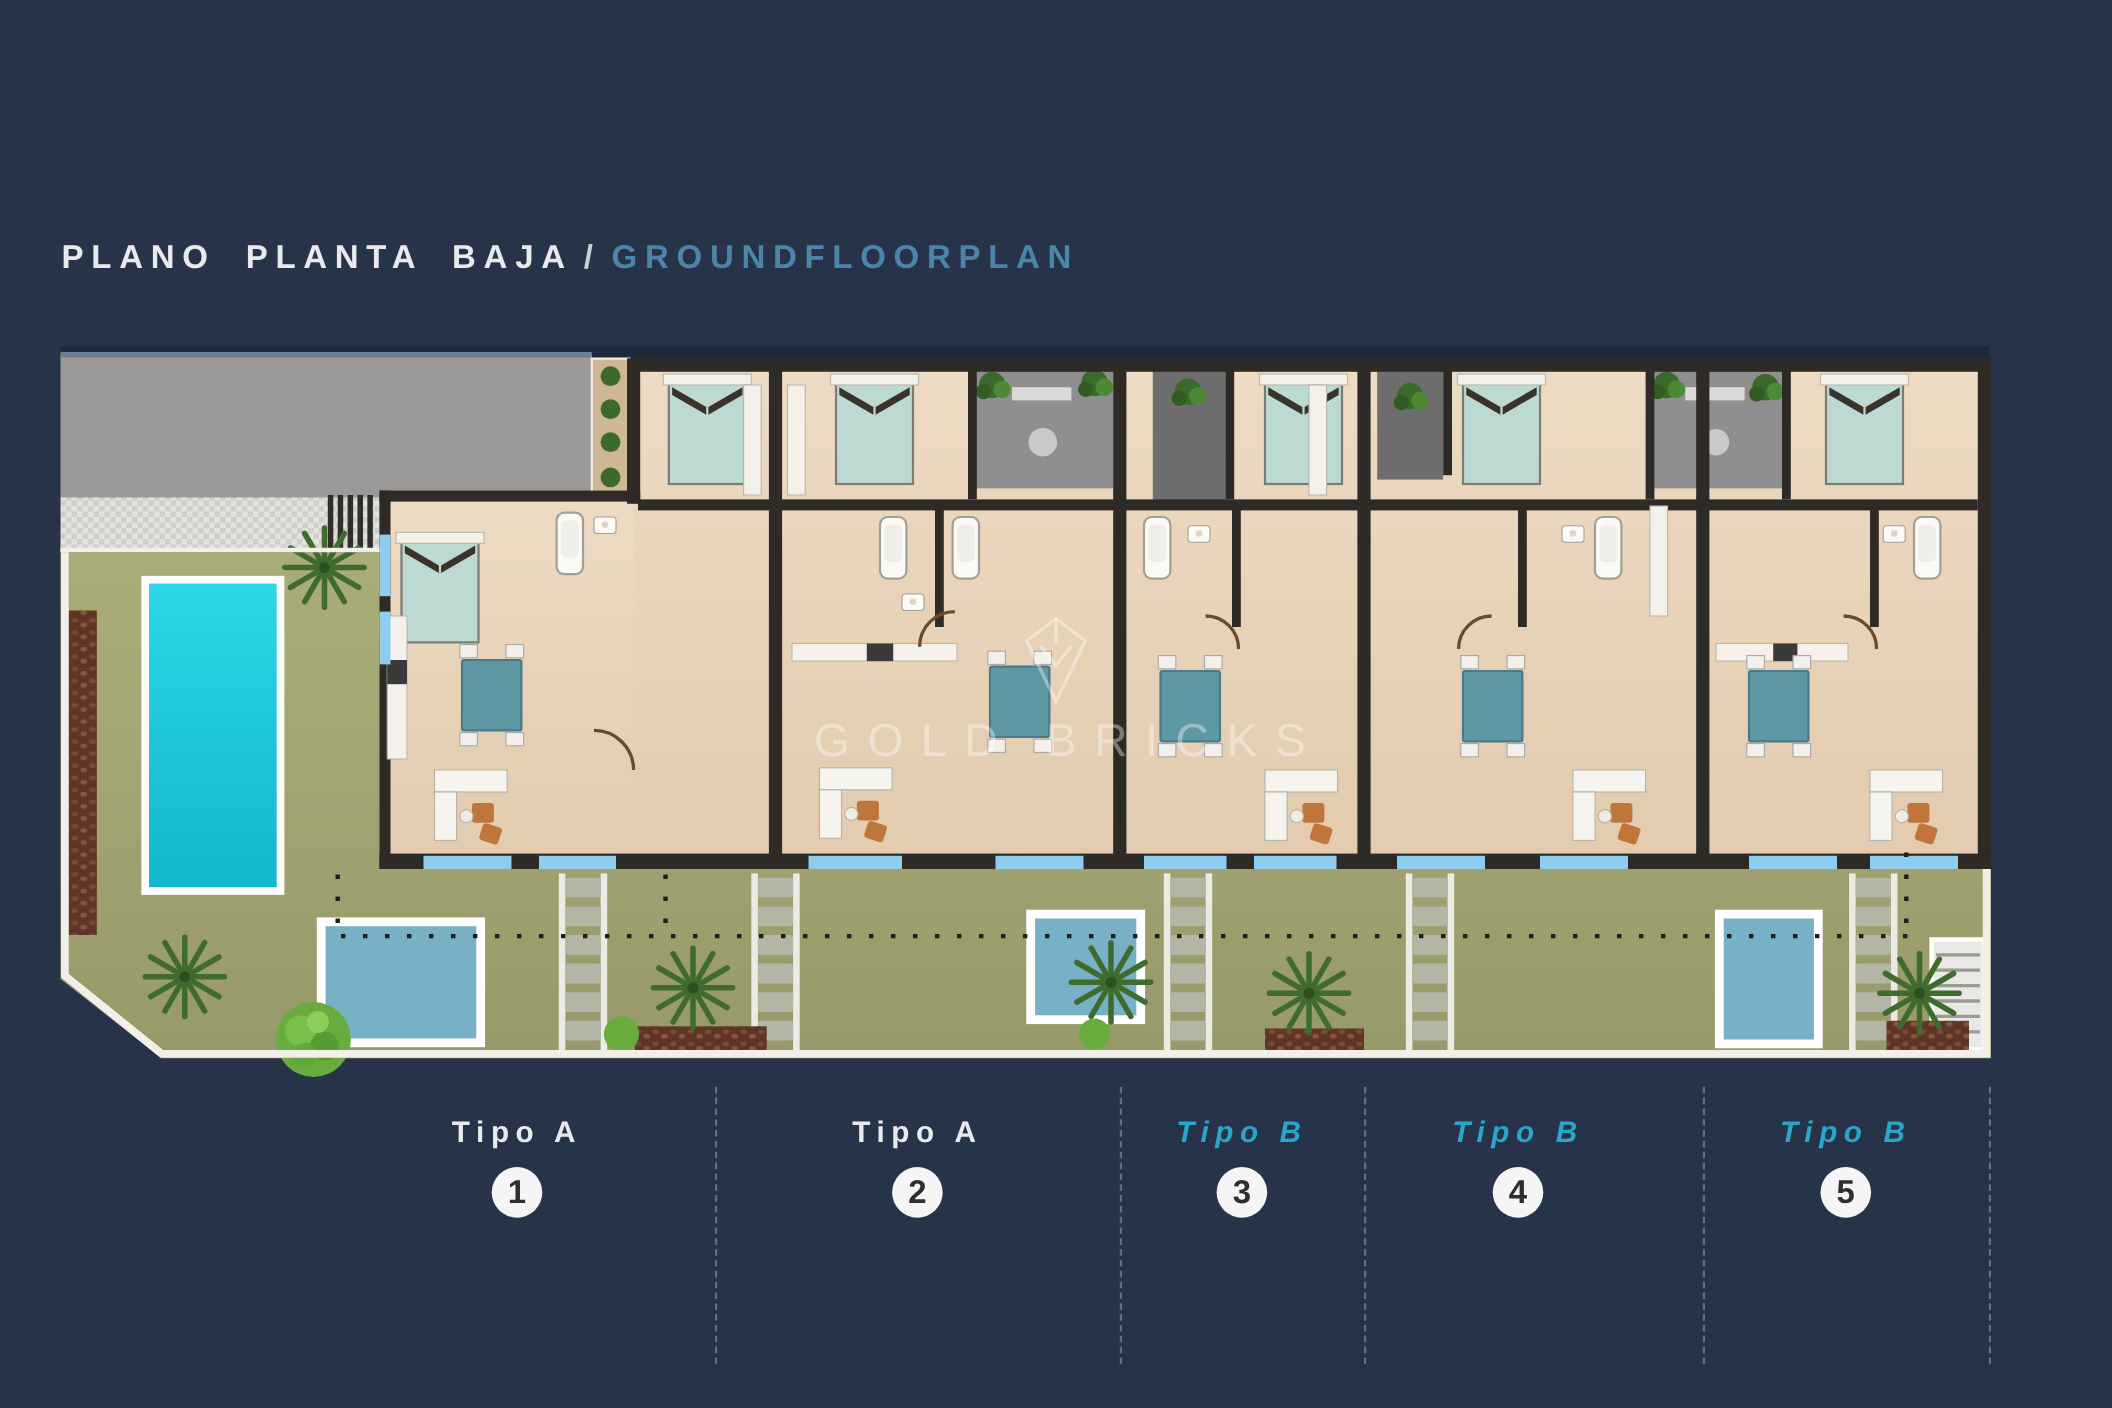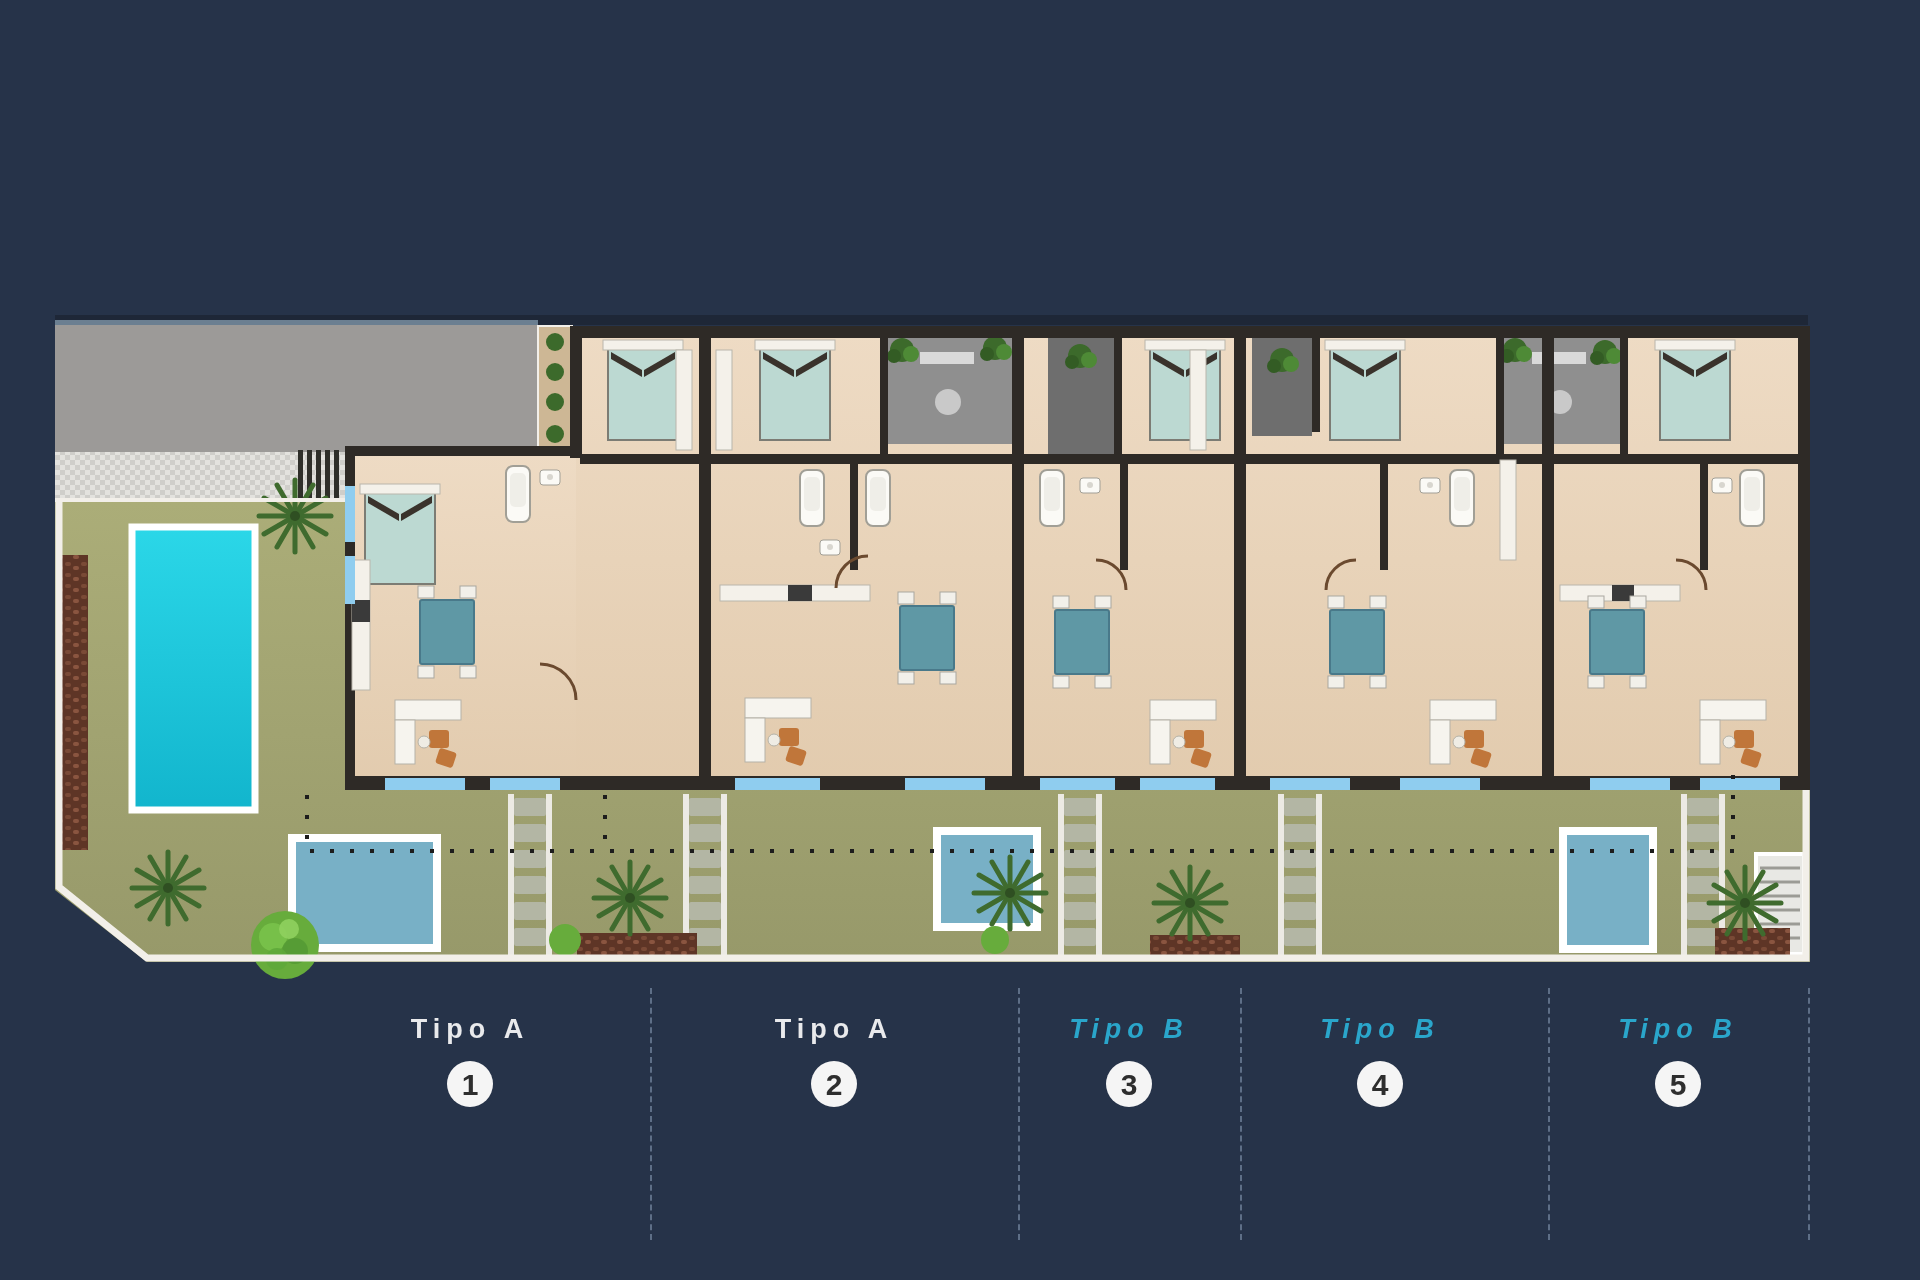--- a/index.html
+++ b/index.html
@@ -24,20 +24,23 @@
         background:var(--circle-bg,#f5f5f5);color:var(--circle-text,#2e2e2e);
         font-size:30px;font-weight:bold;line-height:47px;}
   .divider{position:absolute;top:988px;height:252px;width:0;
         border-left:2px dashed var(--dashed-line,#8ca0ba);opacity:.55;}
 </style>
 </head>
 <body>
 
 <div class="stage">
 
+  <div class="title">
+    <span class="t-es">PLANO PLANTA BAJA</span><span class="t-sep">/</span><span class="t-en">GROUNDFLOORPLAN</span>
+  </div>
 
   <svg class="plan-svg" width="1920" height="1280" viewBox="0 0 1920 1280">
     <defs>
       <linearGradient id="gardenG" x1="0" y1="0" x2="0" y2="1">
         <stop offset="0" style="stop-color:var(--garden-light,#abad78)"></stop>
         <stop offset="1" style="stop-color:var(--garden-dark,#97996a)"></stop>
       </linearGradient>
       <linearGradient id="floorG" x1="0" y1="0" x2="0" y2="1">
         <stop offset="0" style="stop-color:var(--floor-light,#eedbc4)"></stop>
         <stop offset="1" style="stop-color:var(--floor-dark,#e2cbae)"></stop>
@@ -307,20 +310,28 @@
     <use href="#palm" x="1190" y="903"></use>
     <use href="#palm" x="1745" y="903"></use>
     <use href="#bush" x="285" y="945"></use>
     <circle cx="565" cy="940" r="16" style="fill:var(--bush,#67ac3c)"></circle>
     <circle cx="995" cy="940" r="14" style="fill:var(--bush,#67ac3c)"></circle>
 
     <path d="M59,502 L59,887 L147,958 L1806,958 L1806,790" fill="none" style="stroke:var(--curb,#f2efe9)" stroke-width="7"></path>
     <line x1="55" y1="500" x2="345" y2="500" style="stroke:var(--curb,#f2efe9)" stroke-width="4"></line>
   </svg>
 
+  <div class="watermark">
+    <svg width="110" height="86" viewBox="-40 -42 80 84" style="color:var(--watermark-color,rgba(255,255,255,.38))">
+      <path d="M0,-36 L26,-16 L0,38 L-26,-16 Z" fill="none" stroke="currentColor" stroke-width="3"></path>
+      <path d="M-14,-12 L0,6 L14,-12" fill="none" stroke="currentColor" stroke-width="3"></path>
+      <path d="M0,-36 L0,-14" fill="none" stroke="currentColor" stroke-width="3"></path>
+    </svg>
+    <span class="wm-text">GOLD BRICKS</span>
+  </div>
 
   <div class="divider" style="left:650px"></div>
   <div class="divider" style="left:1018px"></div>
   <div class="divider" style="left:1240px"></div>
   <div class="divider" style="left:1548px"></div>
   <div class="divider" style="left:1808px"></div>
 
   <div class="unit-label" style="left:360px">
     <span class="tipo tipo-a">Tipo A</span>
     <div class="num"><span>1</span></div>

